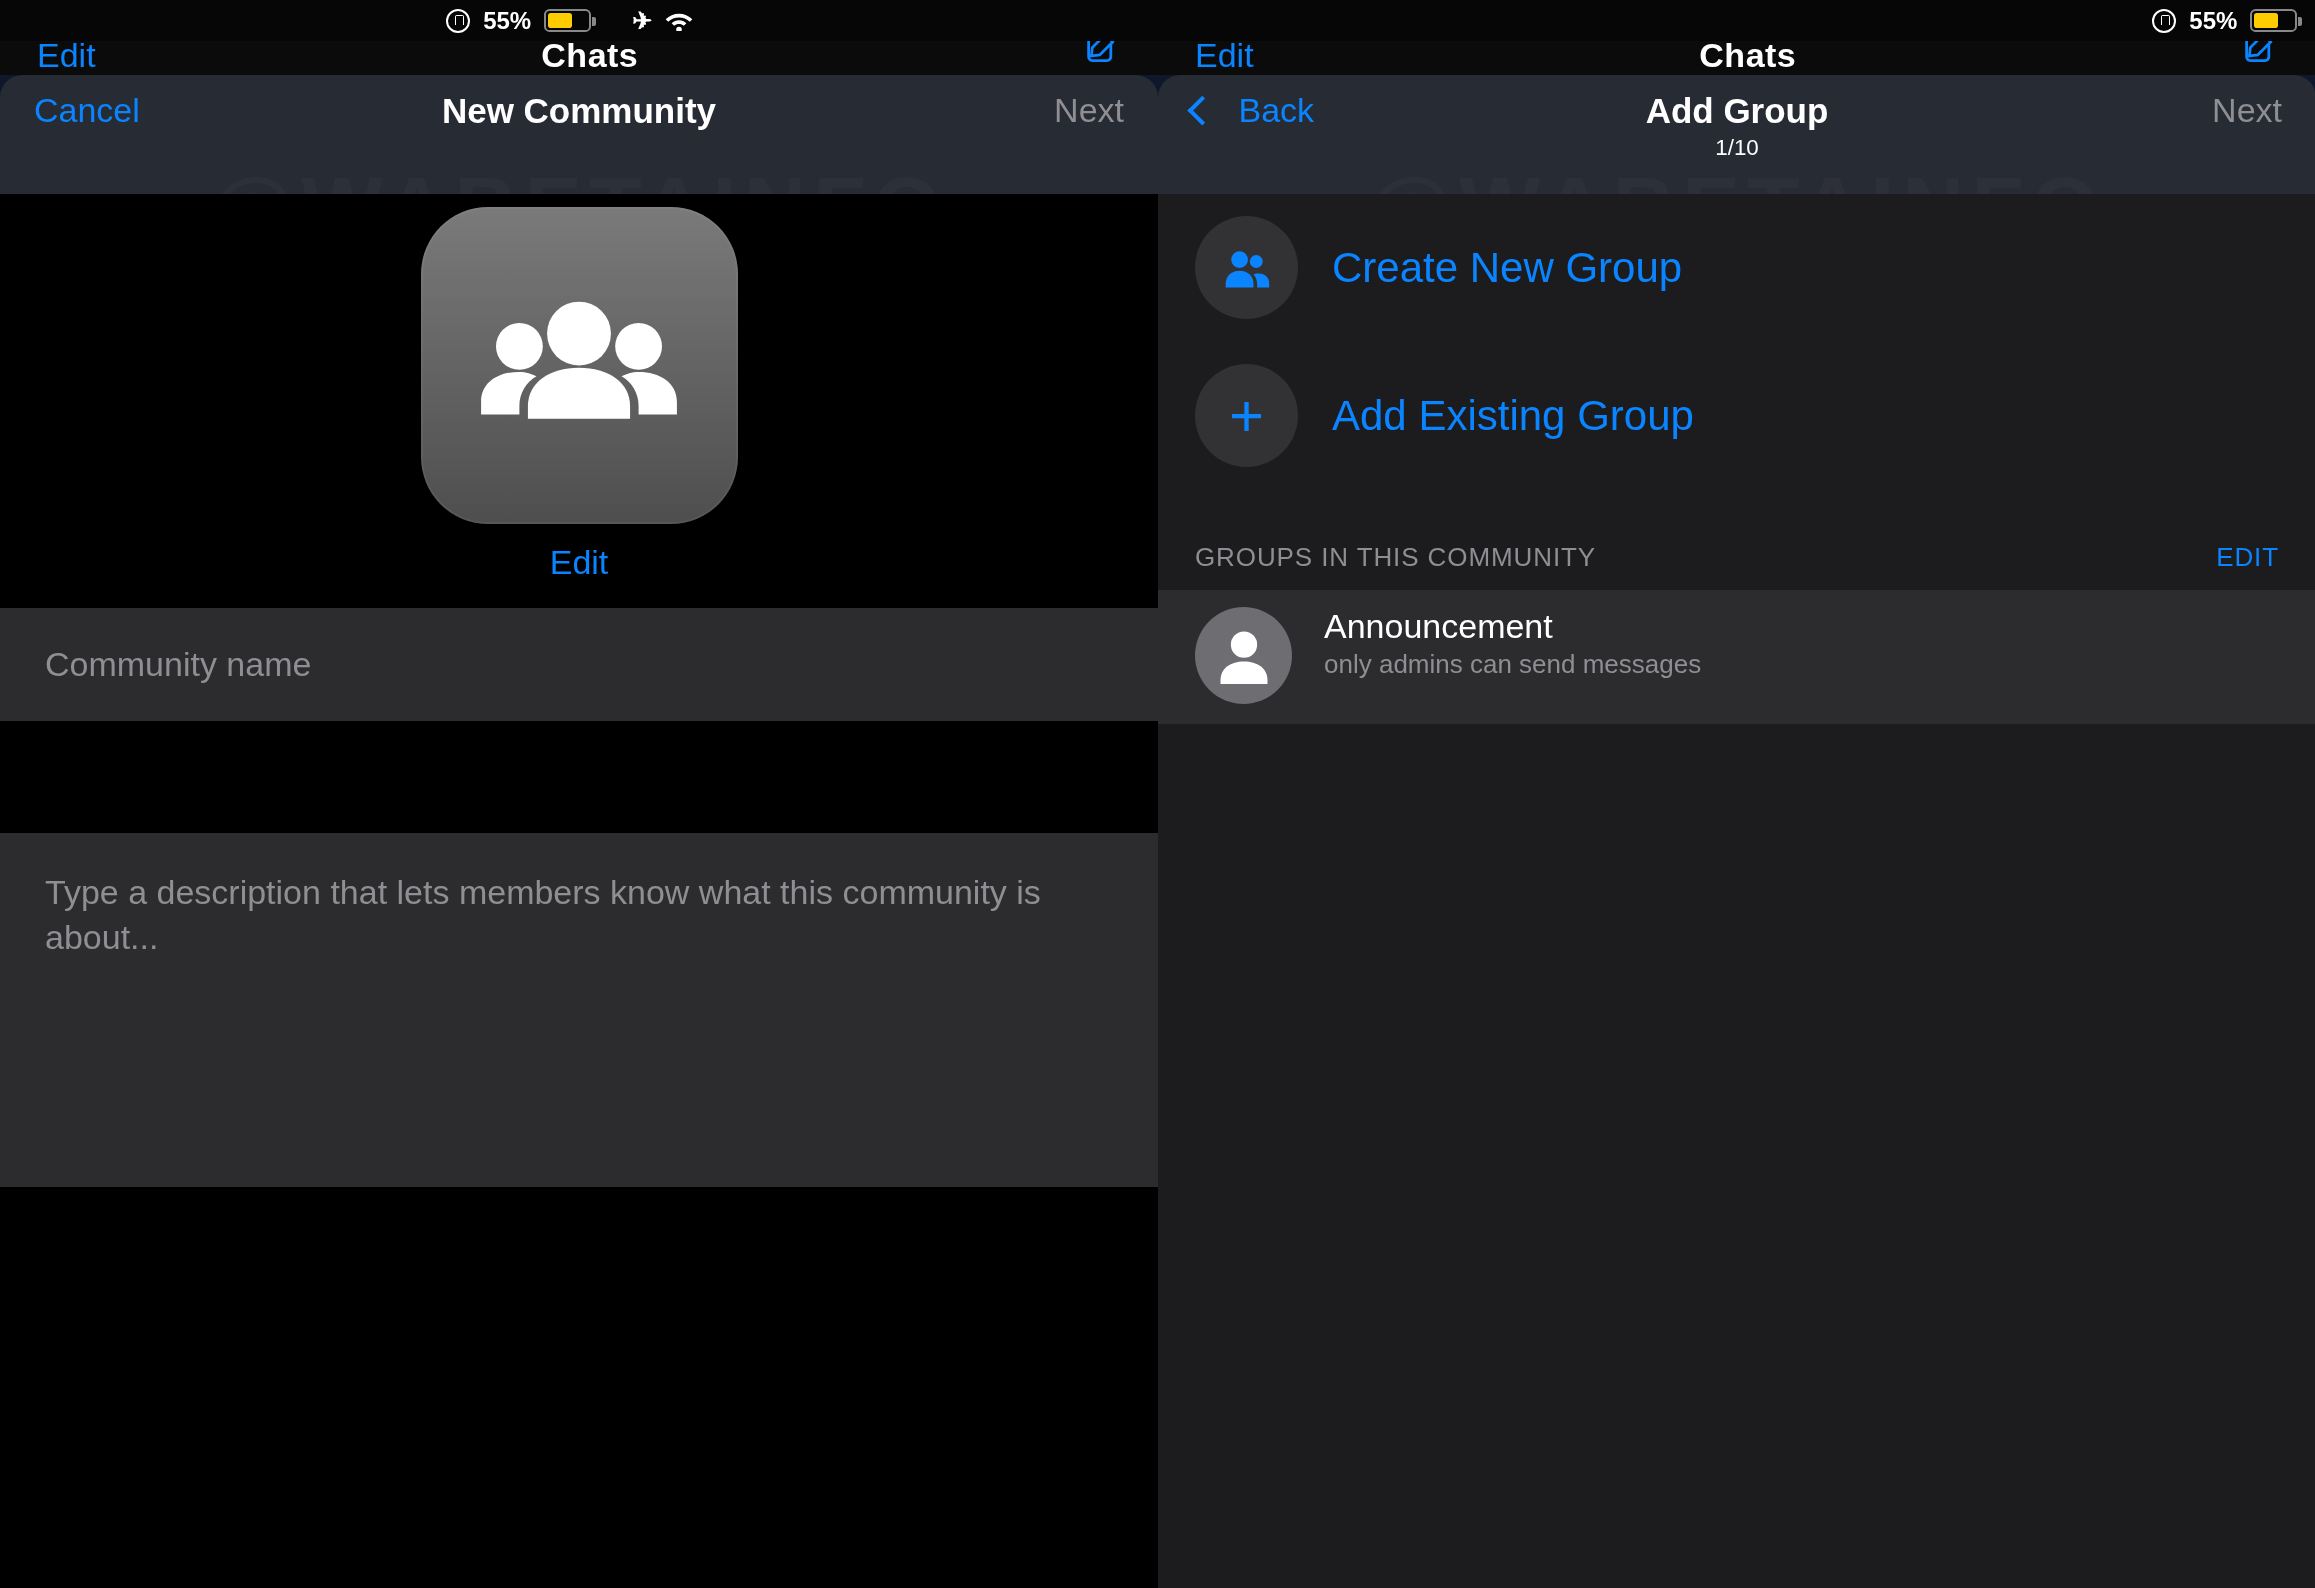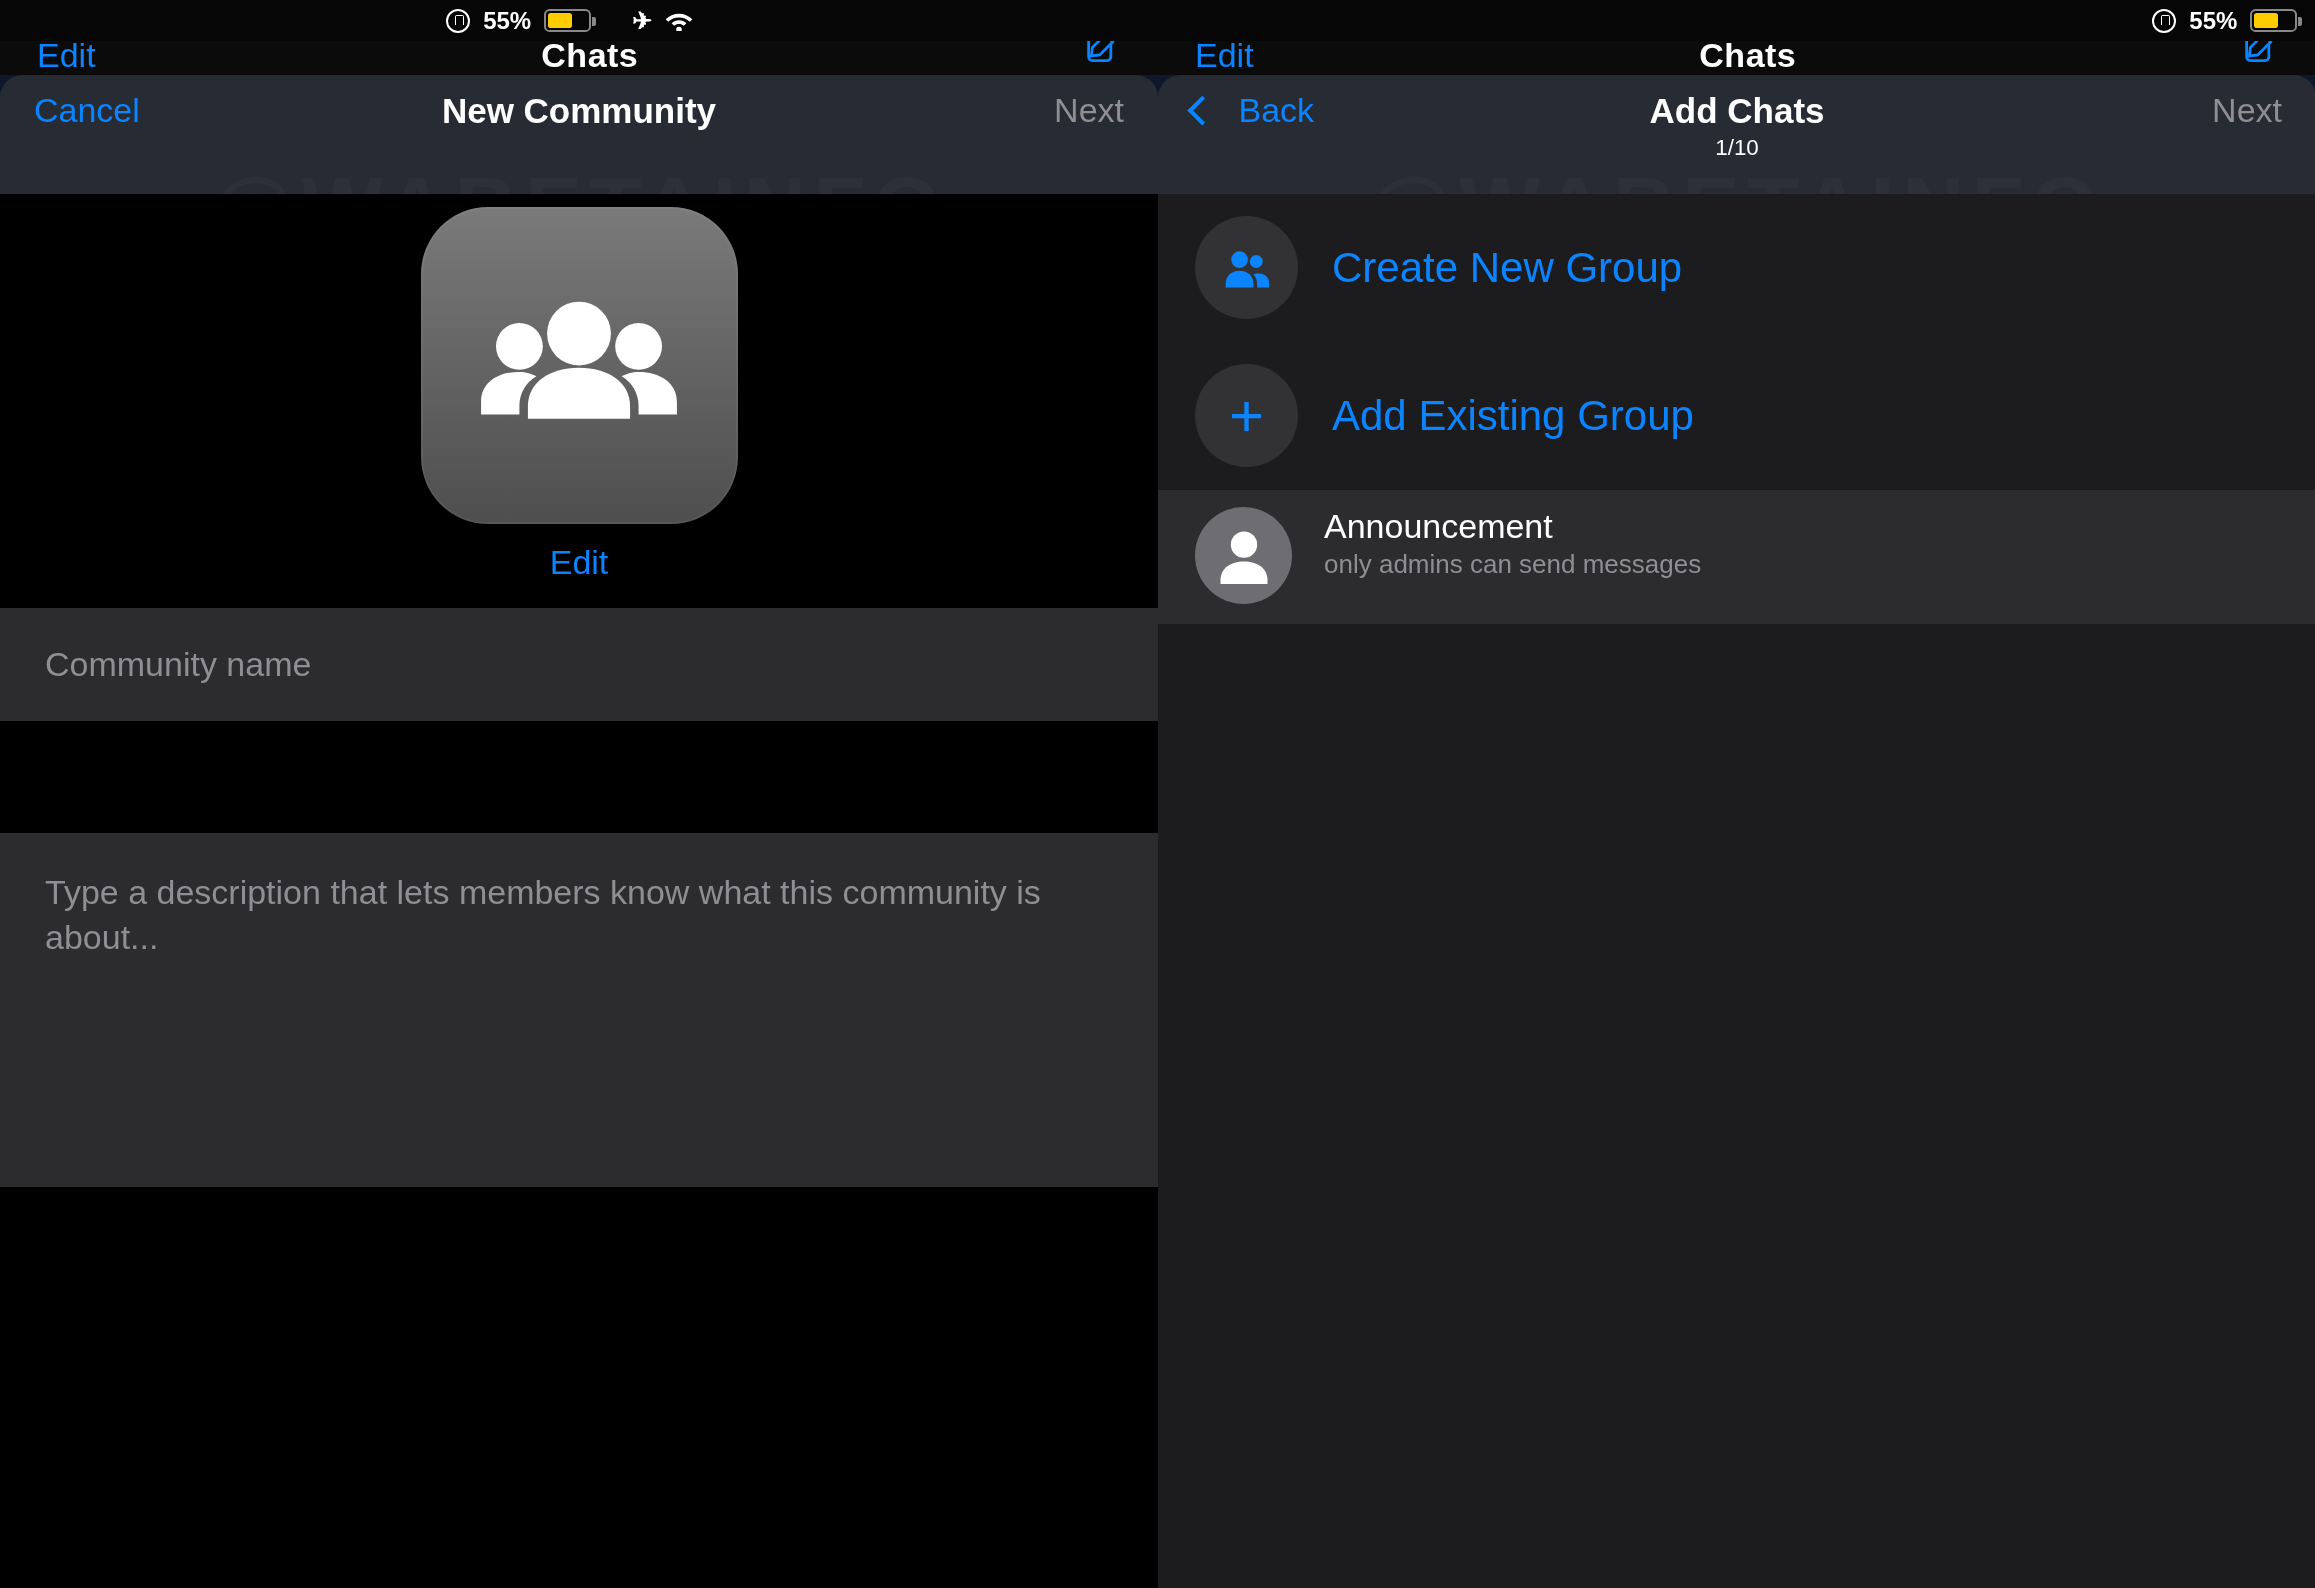--- a/index.html
+++ b/index.html
@@ -283,21 +283,21 @@
         </svg>
     </span>
   </div>
 
   <div class="sheetnav">
     <span class="navbtn blue back">
       <span class="chev-left"></span>
       <span>Back</span>
     </span>
     <div class="center">
-      <div class="t">Add Chats</div>
+      <div class="t">Add Group</div>
       <div class="sub">1/10</div>
     </div>
     <span class="navbtn dim right">Next</span>
   </div>
 
   <div class="r-body">
     <div class="action-row">
       <div class="circle">
         <svg viewBox="0 0 54 54">
             <circle cx="19" cy="18" r="9"></circle>
@@ -309,20 +309,24 @@
       <span class="label">Create New Group</span>
     </div>
 
     <div class="action-row">
       <div class="circle">
           <span class="plus">+</span>
         </div>
       <span class="label">Add Existing Group</span>
     </div>
 
+    <div class="section-header">
+      <span class="h">GROUPS IN THIS COMMUNITY</span>
+      <span class="e">EDIT</span>
+    </div>
 
     <div class="group-row">
       <div class="gavatar">
         <svg viewBox="0 0 66 66">
             <circle cx="33" cy="22" r="14"></circle>
             <path d="M8 60c0-13 11-20 25-20s25 7 25 20v4H8v-4z"></path>
           </svg>
       </div>
       <div class="gtext">
         <div class="gtitle">Announcement</div>

